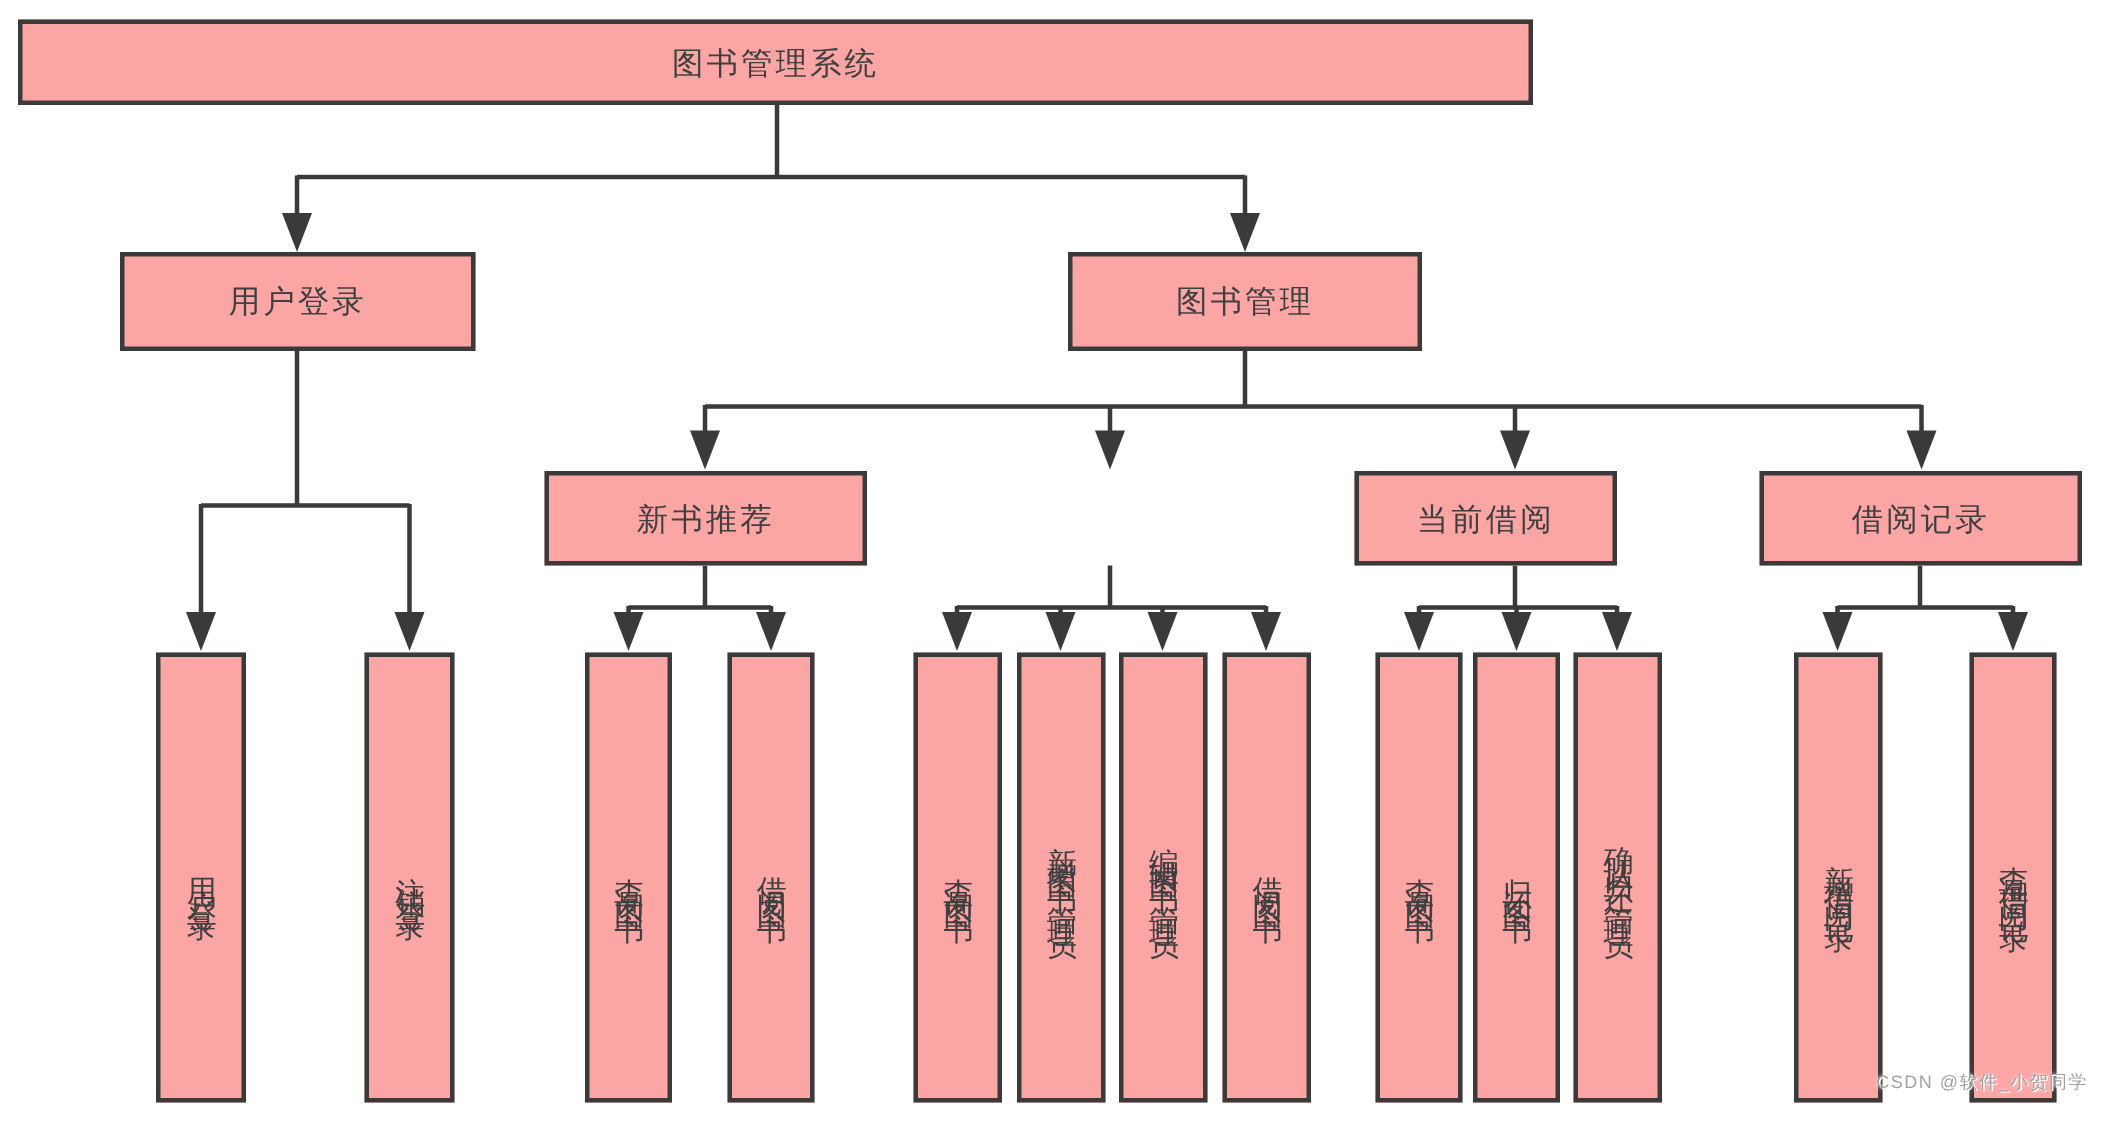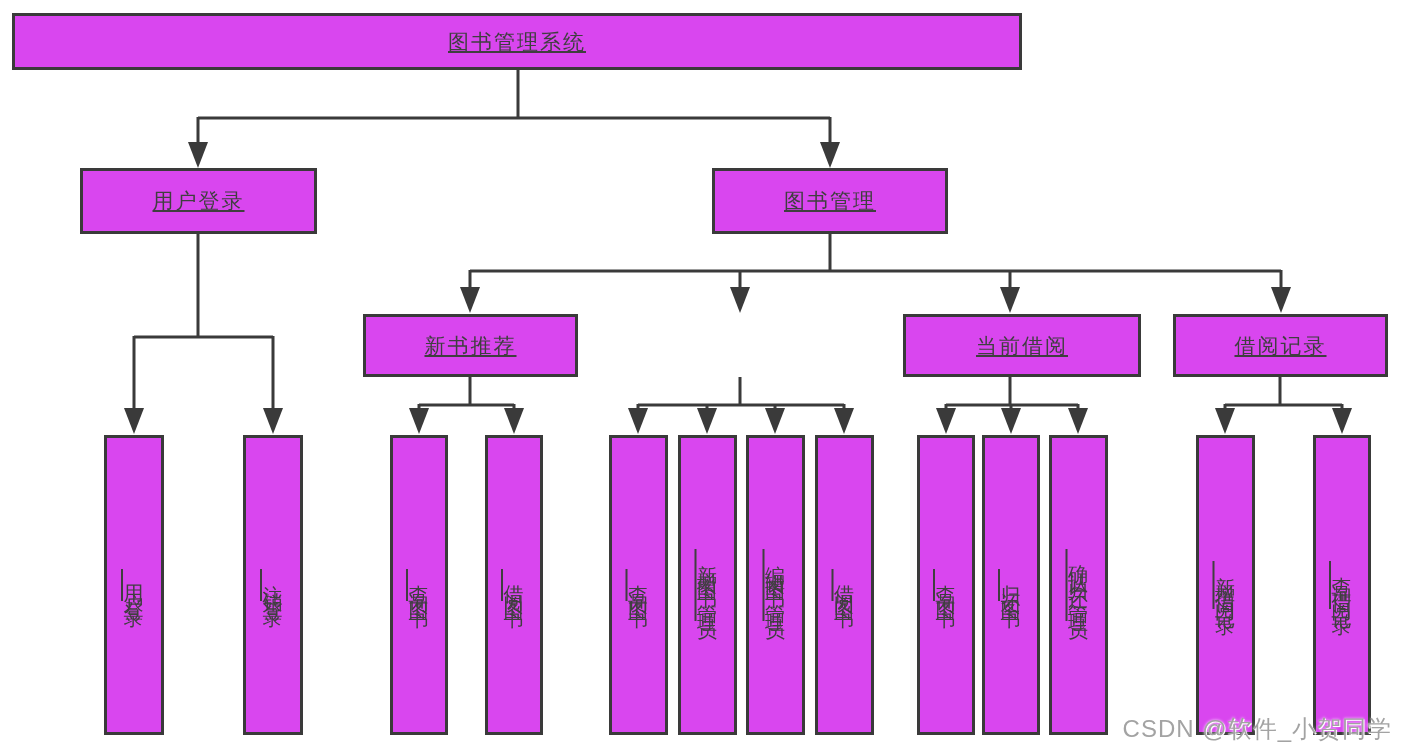--- a/index.html
+++ b/index.html
@@ -11,53 +11,52 @@
     overflow:hidden;
   }
   .connectors {
     position:absolute; left:0; top:0; width:1405px; height:747px;
     z-index:0;
   }
   .node {
     position:absolute;
     box-sizing:border-box;
     border:3px solid #3a3a3a;
-    background:#d946ef;
+    background:#fca5a5;
     display:flex; align-items:center; justify-content:center;
     color:#3f3f3f;
     font-size:21px;
     letter-spacing:2px;
     z-index:1;
     text-align:center;
-    text-decoration:underline;
   }
   .node.leaf {
     writing-mode:vertical-rl;
     letter-spacing:8px;
     font-size:20px;
     line-height:1;
   }
   .watermark {
     position:absolute;
     right:13px; top:713px;
     z-index:2;
-    font-size:24px;
+    font-size:12px;
     color:#a3a3a3;
     letter-spacing:1px;
     text-shadow:0 0 3px #ffffff, 1px 1px 0 #ffffff;
     white-space:nowrap;
   }
 
   
   .n-root  { left:12px;   top:13px;  width:1010px; height:57px; }
   .n-l2-0  { left:80px;   top:168px; width:237px;  height:66px; }
   .n-l2-1  { left:712px;  top:168px; width:236px;  height:66px; }
   .n-l3-0  { left:363px;  top:314px; width:215px;  height:63px; }
   .n-l3-1  { left:633px;  top:314px; width:215px;  height:63px; }
-  .n-l3-2  { left:903px;  top:314px; width:238px;  height:63px; }
+  .n-l3-2  { left:903px;  top:314px; width:175px;  height:63px; }
   .n-l3-3  { left:1173px; top:314px; width:215px;  height:63px; }
   .leaf    { top:435px; height:300px; }
   .n-g1c1  { left:104px;  width:60px; }
   .n-g1c2  { left:243px;  width:60px; }
   .n-g2c1  { left:390px;  width:58px; }
   .n-g2c2  { left:485px;  width:58px; }
   .n-g3c1  { left:609px;  width:59px; }
   .n-g3c2  { left:678px;  width:59px; }
   .n-g3c3  { left:746px;  width:59px; }
   .n-g3c4  { left:815px;  width:59px; }

